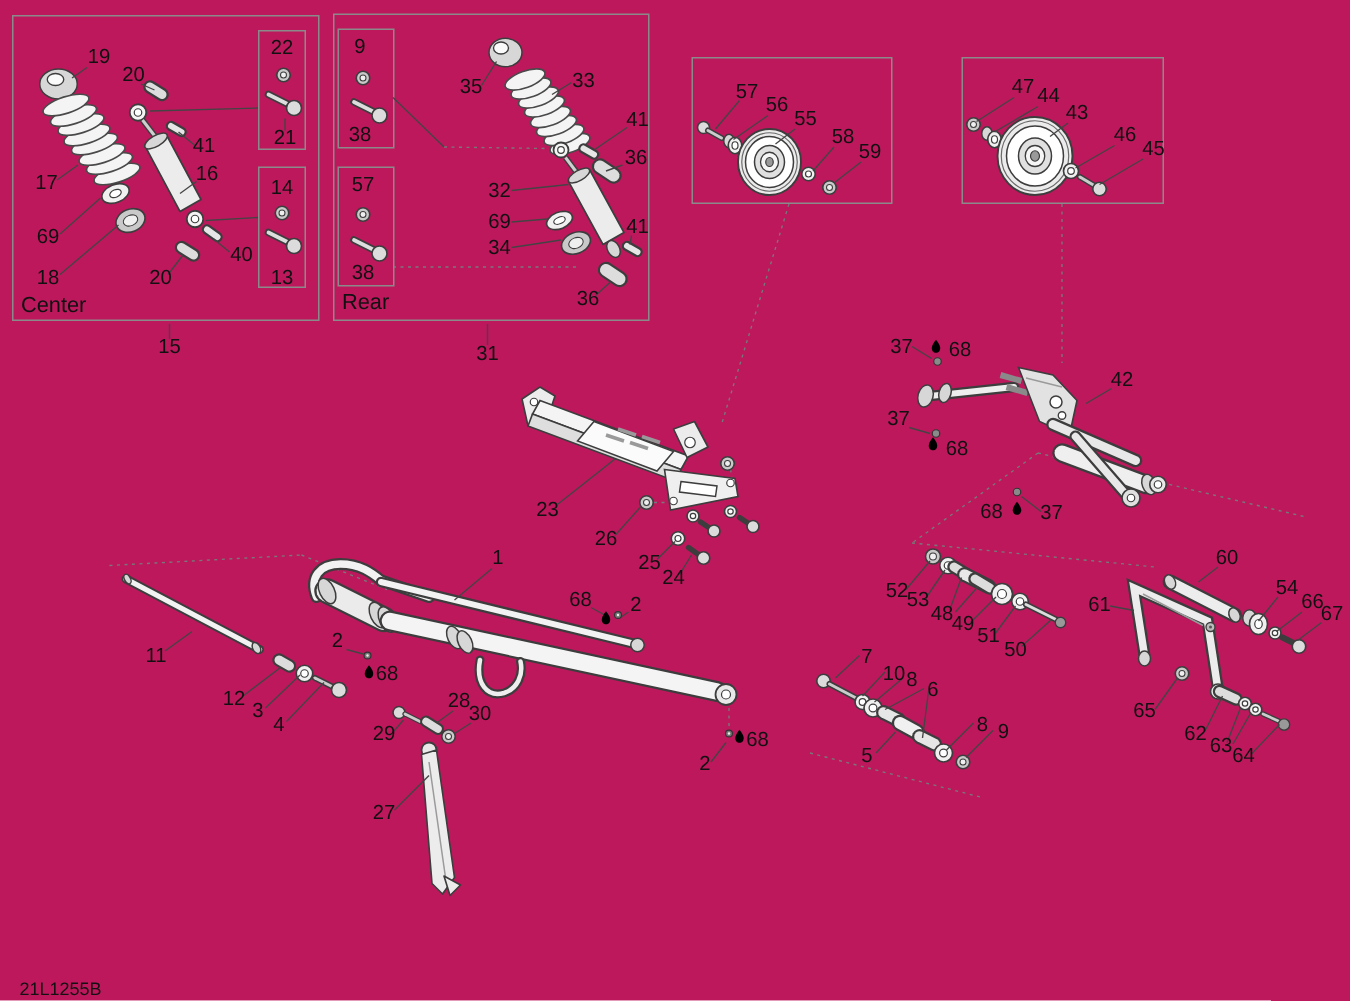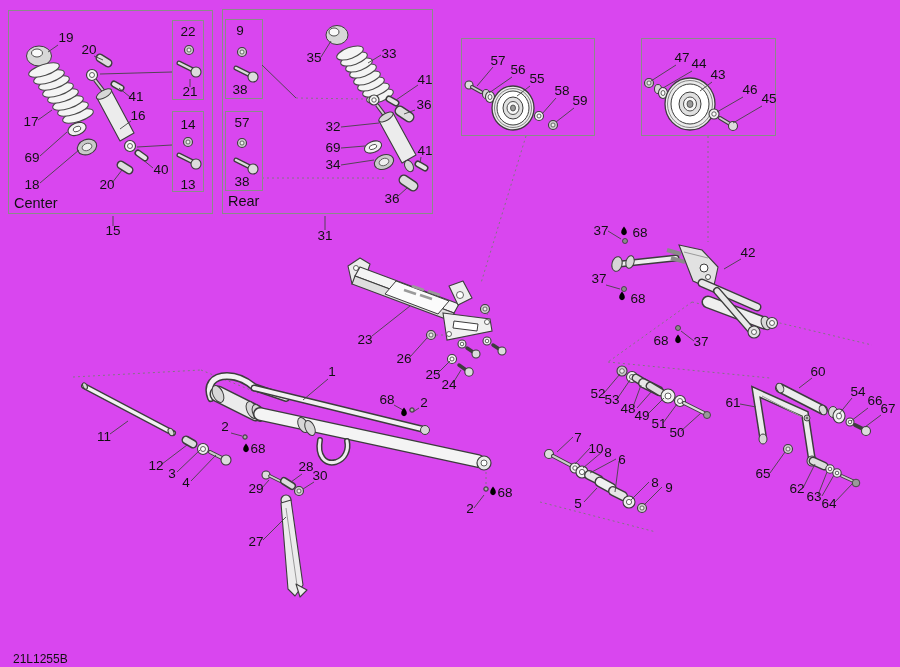--- a/index.html
+++ b/index.html
@@ -1,16 +1,16 @@
 <!DOCTYPE html>
 <html><head>
 <meta charset="utf-8">
 <style>
   html,body{margin:0;padding:0;background:#fff;}
-  .stage{position:relative;width:900px;height:667px;background:#d946ef;overflow:hidden;}
+  .stage{position:relative;width:900px;height:667px;background:#be185d;overflow:hidden;}
   svg{display:block;}
   .callout{font:13.5px "Liberation Sans", sans-serif;fill:#111;text-anchor:middle;}
   .boxlabel{font:14.5px "Liberation Sans", sans-serif;fill:#111;}
   .code{font:12px "Liberation Sans", sans-serif;fill:#111;}
   .leader{stroke:#444;stroke-width:0.9;}
   .ghost{stroke:#787878;stroke-width:0.9;stroke-dasharray:2 3;fill:none;}
   .box{fill:none;stroke:#8a8a8a;stroke-width:1;}
   .w{fill:#f0f0f0;stroke:#3d3d3d;stroke-width:1.1;}
   .h{fill:#fff;stroke:#3d3d3d;stroke-width:0.8;}
   .n1{fill:#c9c9c9;stroke:#3d3d3d;stroke-width:1.1;}

